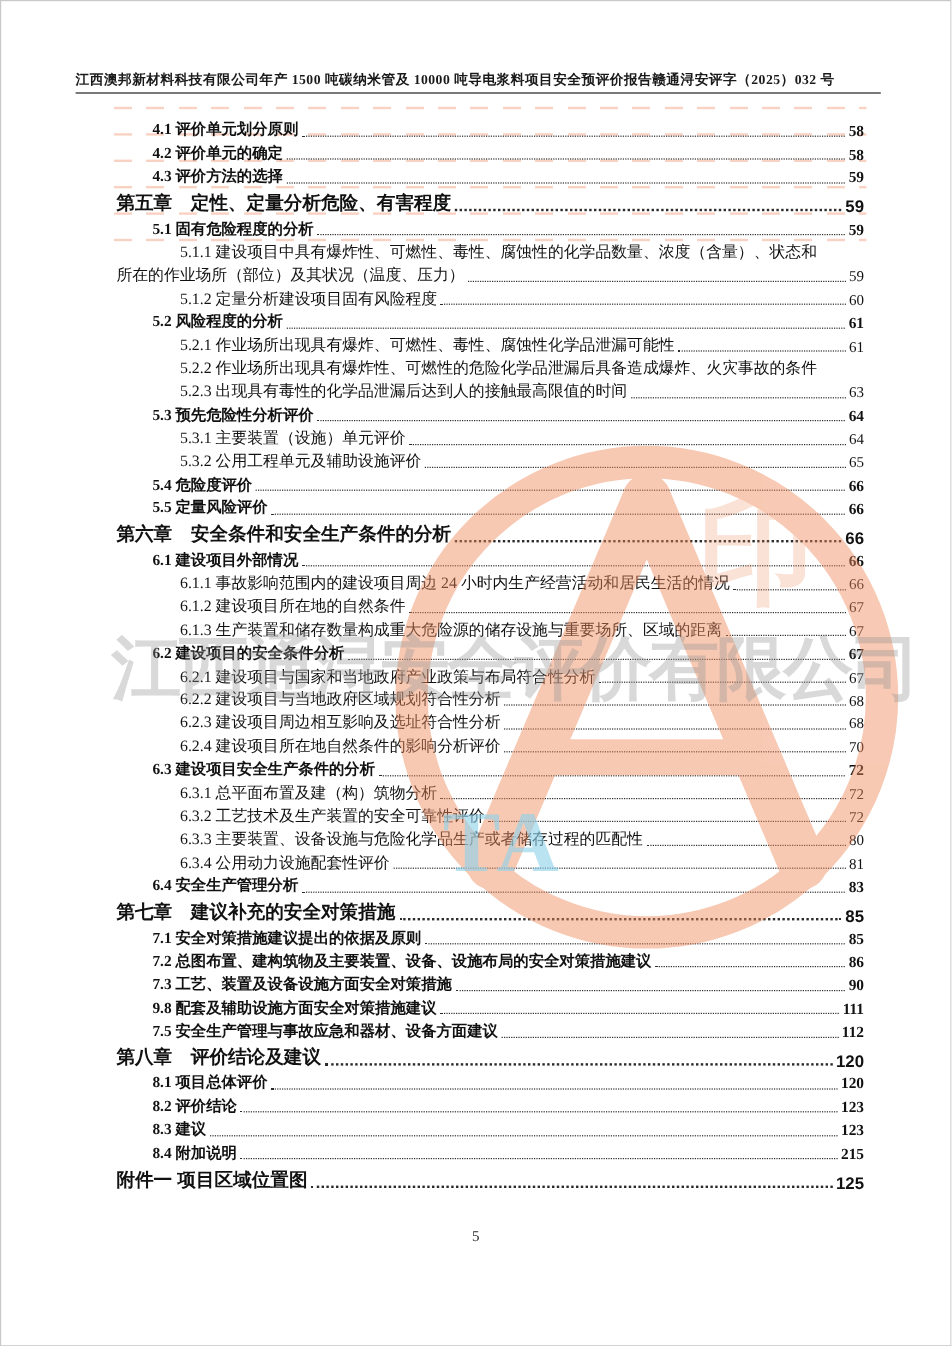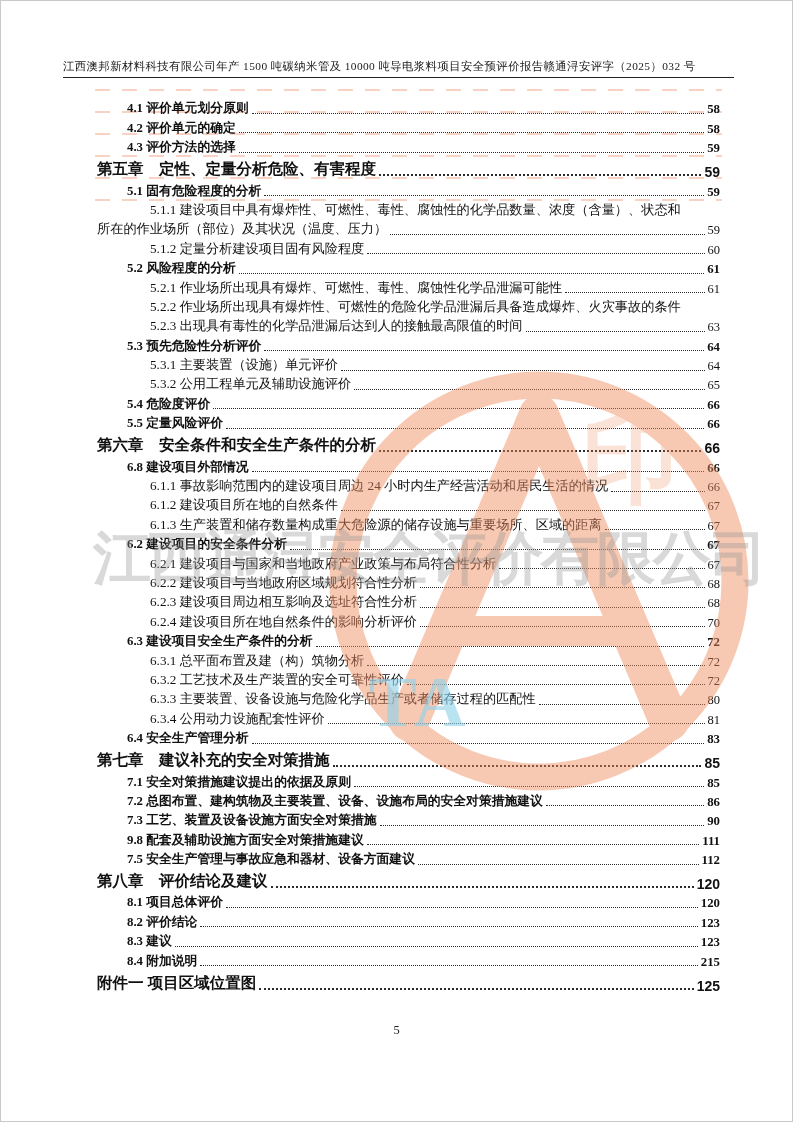--- a/index.html
+++ b/index.html
@@ -11,21 +11,21 @@
     border:1px solid #c9c9c9;
     overflow:hidden;
     font-family:"Liberation Serif","DejaVu Serif",serif;
     color:#111;
   }
   
   .doc-header{
     position:absolute;left:62px;right:58px;top:58px;
     border-bottom:1.6px solid #222;
     padding-bottom:3px;
-    font-size:11.4px;font-weight:400;
+    font-size:11.4px;font-weight:700;
     letter-spacing:.4px;
     white-space:nowrap;
     color:#1a1a1a;
   }
   
   .toc{
     position:absolute;left:96px;right:72px;top:97px;
     z-index:1;
   }
   .toc-row{display:flex;align-items:flex-end;height:19.4px;font-size:13px;}
@@ -163,21 +163,21 @@
         <span class="t">5.5 定量风险评价</span>
         <span class="leader"></span>
         <span class="pg">66</span>
       </div>
       <div class="toc-row lvl1">
         <span class="t">第六章　安全条件和安全生产条件的分析</span>
         <span class="leader"></span>
         <span class="pg">66</span>
       </div>
       <div class="toc-row lvl2">
-        <span class="t">6.8 建设项目外部情况</span>
+        <span class="t">6.1 建设项目外部情况</span>
         <span class="leader"></span>
         <span class="pg">66</span>
       </div>
       <div class="toc-row lvl3">
         <span class="t">6.1.1 事故影响范围内的建设项目周边 24 小时内生产经营活动和居民生活的情况</span>
         <span class="leader"></span>
         <span class="pg">66</span>
       </div>
       <div class="toc-row lvl3">
         <span class="t">6.1.2 建设项目所在地的自然条件</span>

